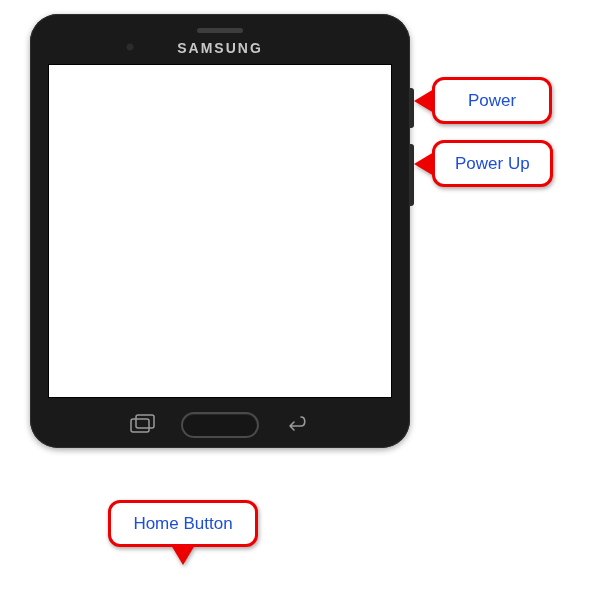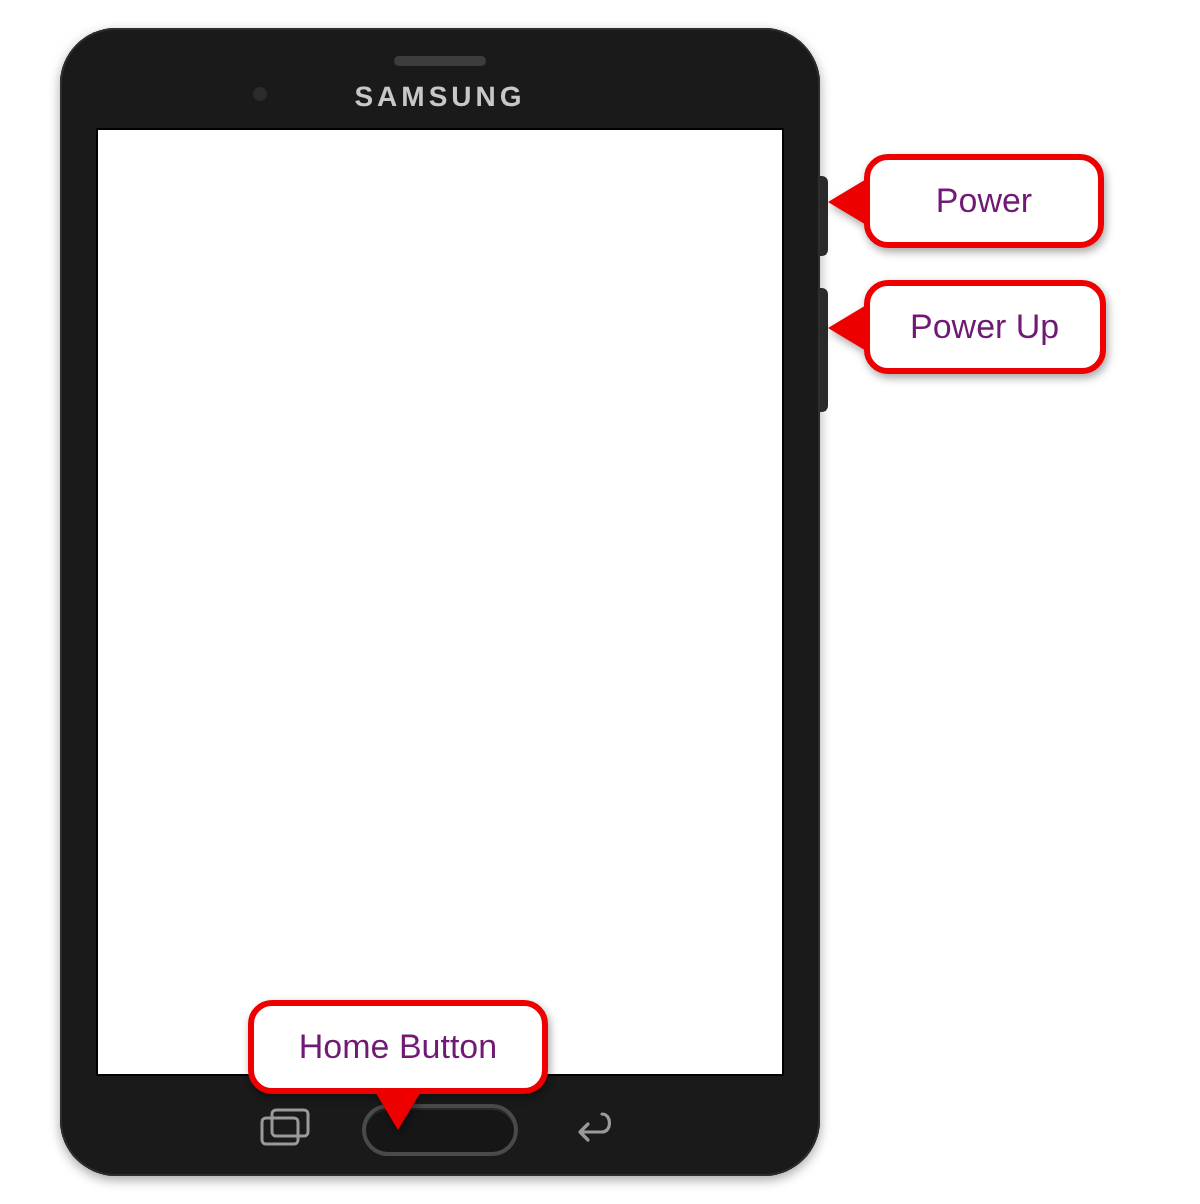--- a/index.html
+++ b/index.html
@@ -12,21 +12,21 @@
     position: relative;
     overflow: hidden;
   }
 
   
   .tablet {
     position: absolute;
     left: 30px;
     top: 14px;
     width: 380px;
-    height: 574px;
+    height: 434px;
     background: #1a1a1a;
     border-radius: 28px;
     box-shadow:
       inset 0 0 0 1px #2d2d2d,
       0 2px 6px rgba(0,0,0,.35);
   }
   .speaker {
     position: absolute;
     top: 14px;
     left: 50%;
@@ -106,21 +106,21 @@
   .callout {
     position: absolute;
     display: flex;
     align-items: center;
     filter: drop-shadow(1px 2px 2px rgba(0,0,0,.35));
   }
   .callout .bubble {
     background: #ffffff;
     border: 3px solid #ee0000;
     border-radius: 12px;
-    color: #701a75;
+    color: #1d4ed8;
     font-size: 17px;
     line-height: 1;
     padding: 12px 20px;
     white-space: nowrap;
     text-align: center;
   }
   .callout.h           { flex-direction: row; }
   .callout.h .arrow    { margin-right: -2px; }
   .callout.v           { flex-direction: column; }
   .callout.v .arrow    { margin-top: -2px; }
@@ -134,21 +134,21 @@
   .arrow-down {
     width: 0; height: 0;
     border-left: 12px solid transparent;
     border-right: 12px solid transparent;
     border-top: 20px solid #ee0000;
   }
 
   
   .callout.power  { left: 414px; top: 77px; }
   .callout.volume { left: 414px; top: 140px; }
-  .callout.home   { left: 124px; top: 500px; }
+  .callout.home   { left: 108px; top: 500px; }
   .callout.power  .bubble { min-width: 120px; }
   .callout.volume .bubble { min-width: 120px; }
   .callout.home   .bubble { min-width: 150px; }
 </style>
 </head>
 <body>
 
 <div class="tablet">
 
   <span class="speaker"></span>

